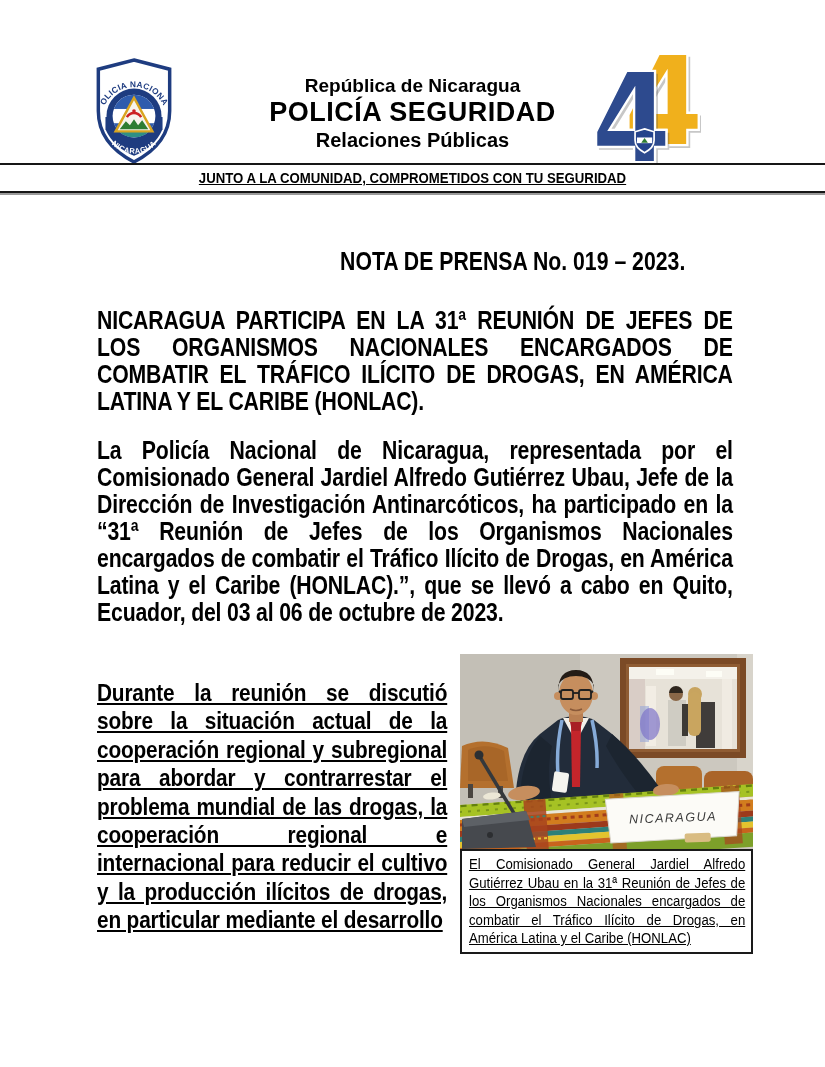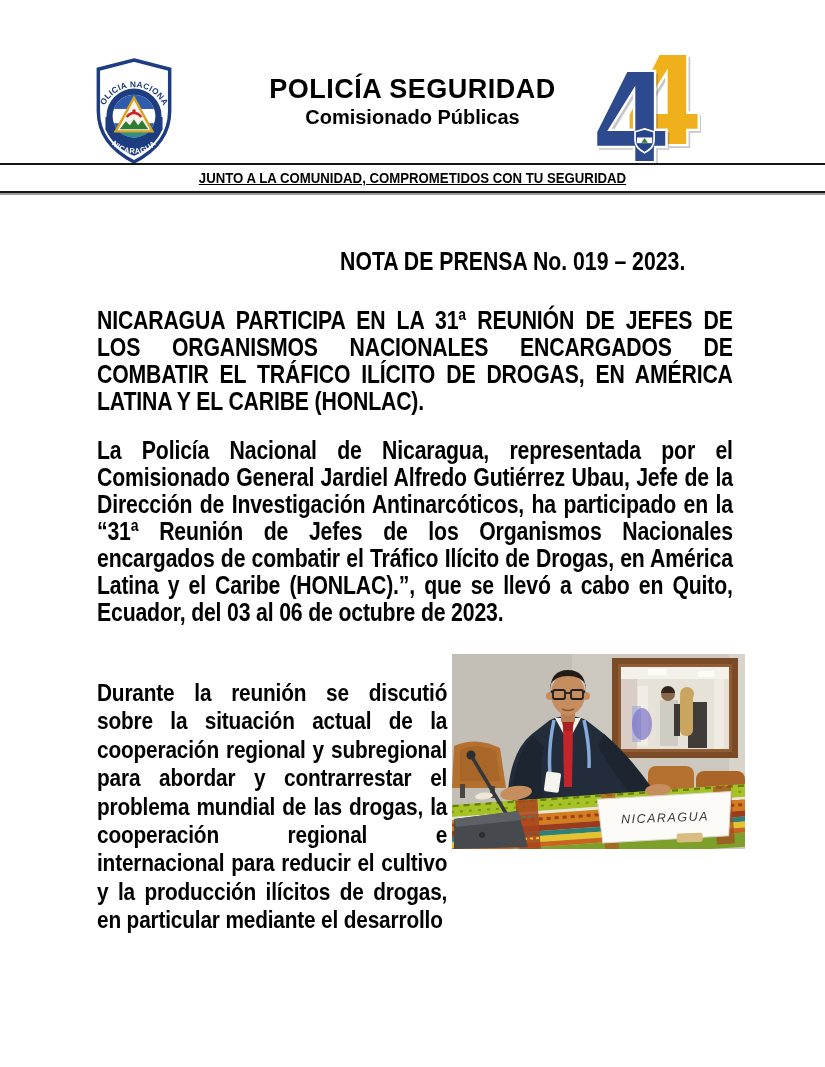--- a/index.html
+++ b/index.html
@@ -19,21 +19,21 @@
           text-align:center;transform:scaleX(.88);transform-origin:center top;}
   
   .doc{position:absolute;left:97px;top:0;width:649px;}
   .cx{transform:scaleX(.85);transform-origin:0 0;}
   .doc-title{margin:248px 0 0 0;width:636px;font-size:25px;line-height:26px;font-weight:bold;text-align:right;}
   .doc-title span{display:block;width:100%;transform:scaleX(.85);transform-origin:center top;}
   .headline{margin:33px 0 0 0;width:748px;font-size:25px;line-height:27px;font-weight:bold;
             text-align:justify;letter-spacing:-.2px;}
   .para{margin:22px 0 0 0;width:748px;font-size:25px;line-height:27px;font-weight:bold;
         text-align:justify;letter-spacing:-.2px;}
-  .columns{display:flex;gap:5px;margin-top:28px;width:649px;align-items:flex-start;}
+  .columns{display:flex;gap:13px;margin-top:28px;width:649px;align-items:flex-start;text-decoration:underline;}
   .left-col{width:350px;flex:none;}
   .left-col p{margin:0;padding-top:25px;width:412px;font-size:24.5px;line-height:28.4px;font-weight:bold;
               text-align:justify;letter-spacing:-.2px;transform:scaleX(.85);transform-origin:0 0;}
   figure{margin:0;width:293px;flex:none;}
   .photo svg{display:block;}
   figcaption{border:2px solid #1a1a1a;padding:4px 7px;overflow:hidden;background:#fff;}
   figcaption span{display:block;width:325px;font-size:15.5px;line-height:18.6px;font-weight:normal;
                   text-align:justify;transform:scaleX(.85);transform-origin:0 0;}
 </style>
 </head>
@@ -66,22 +66,23 @@
           <textPath href="#arcTop" startOffset="50%" text-anchor="middle">POLICIA NACIONAL</textPath>
         </text>
         <path id="arcBot" d="M13,78 A31,31 0 0 0 67,78" fill="none"></path>
         <text font-size="7.4" font-weight="bold" fill="#ffffff" letter-spacing=".4">
           <textPath href="#arcBot" startOffset="50%" text-anchor="middle">NICARAGUA</textPath>
         </text>
       </svg>
     </div>
 
     <div class="hdr-center">
+      <div class="hdr-line1">República de Nicaragua</div>
       <div class="hdr-line2">POLICÍA SEGURIDAD</div>
-      <div class="hdr-line3">Comisionado Públicas</div>
+      <div class="hdr-line3">Relaciones Públicas</div>
     </div>
 
     <div class="anniv">
       <svg viewBox="25 0 115 122" width="110" height="116">
         <defs>
           <path id="d4" fill-rule="evenodd" d="M70,4 H92 V66 H104 V84 H92 V100 H70 V84 H30 V68 L62,4 Z M70,24 V66 H44 Z"></path>
         </defs>
         <use href="#d4" fill="rgba(70,70,70,.3)" transform="translate(37,3)"></use>
         <use href="#d4" fill="#f0b01c" stroke="#ffffff" stroke-width="2.5" transform="translate(34,0)"></use>
         <use href="#d4" fill="rgba(70,70,70,.3)" transform="translate(3,21)"></use>
@@ -230,17 +231,20 @@
 
             <g>
               <line x1="58" y1="166" x2="20" y2="103" stroke="#34383c" stroke-width="3.5"></line>
               <circle cx="19" cy="101" r="4.5" fill="#2b2f33"></circle>
               <polygon points="2,165 66,157 76,193 2,195" fill="#46494e"></polygon>
               <polygon points="2,165 66,157 70,166 4,173" fill="#5d6166"></polygon>
               <circle cx="30" cy="181" r="3" fill="#2c2e31"></circle>
             </g>
           </svg>
         </div>
+        <figcaption>
+          <span class="cx">El Comisionado General Jardiel Alfredo Gutiérrez Ubau en la 31ª Reunión de Jefes de los Organismos Nacionales encargados de combatir el Tráfico Ilícito de Drogas, en América Latina y el Caribe (HONLAC)</span>
+        </figcaption>
       </figure>
 
     </div>
   </main>
 </div>
 
 </body></html>

